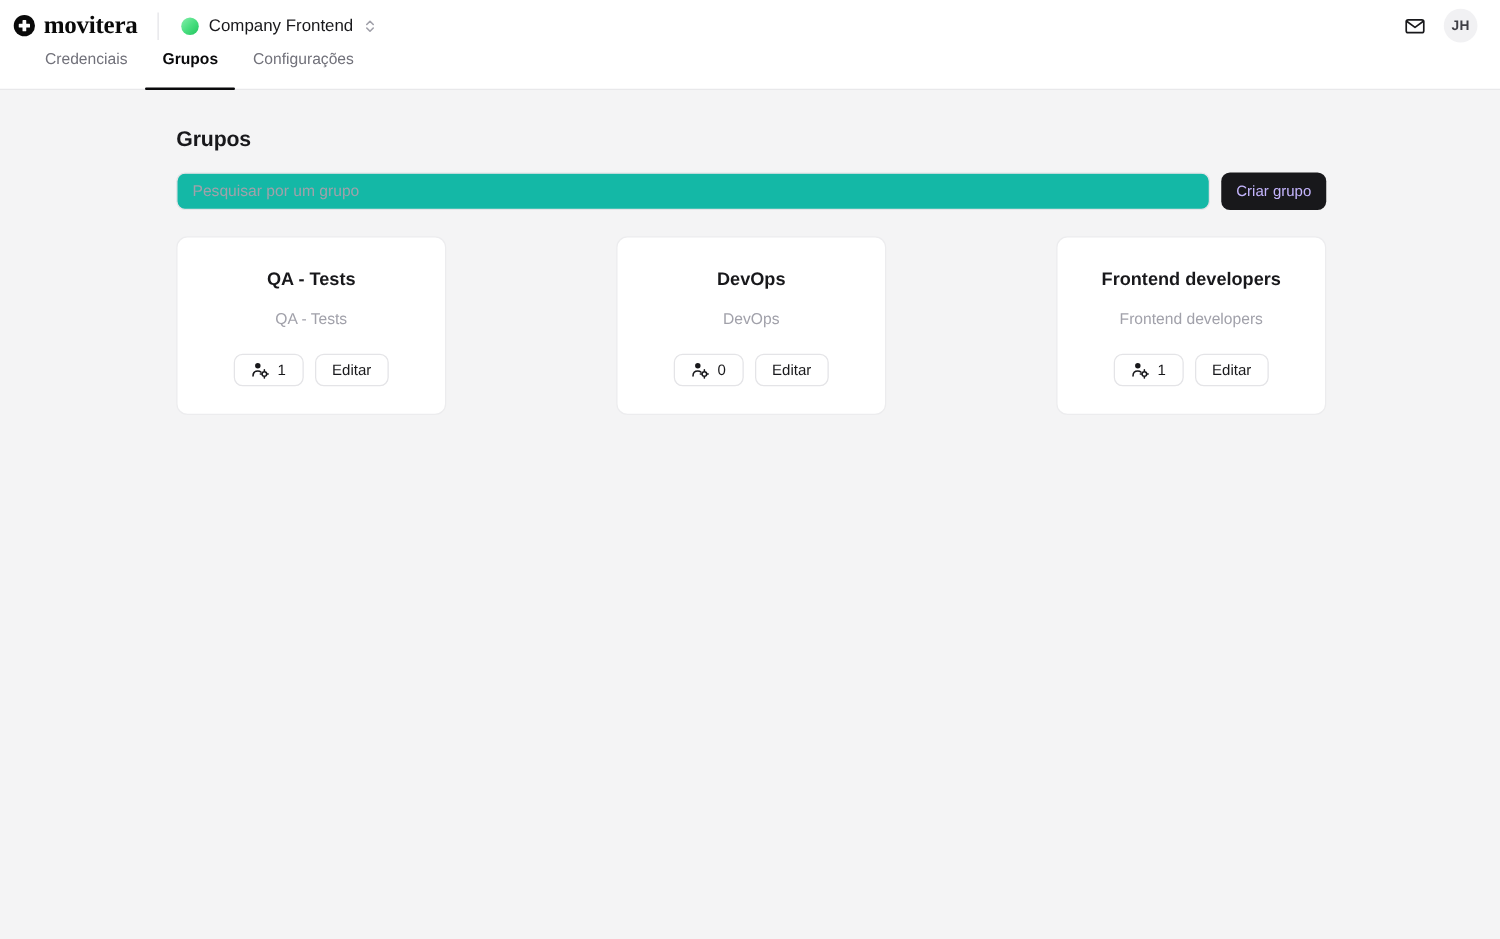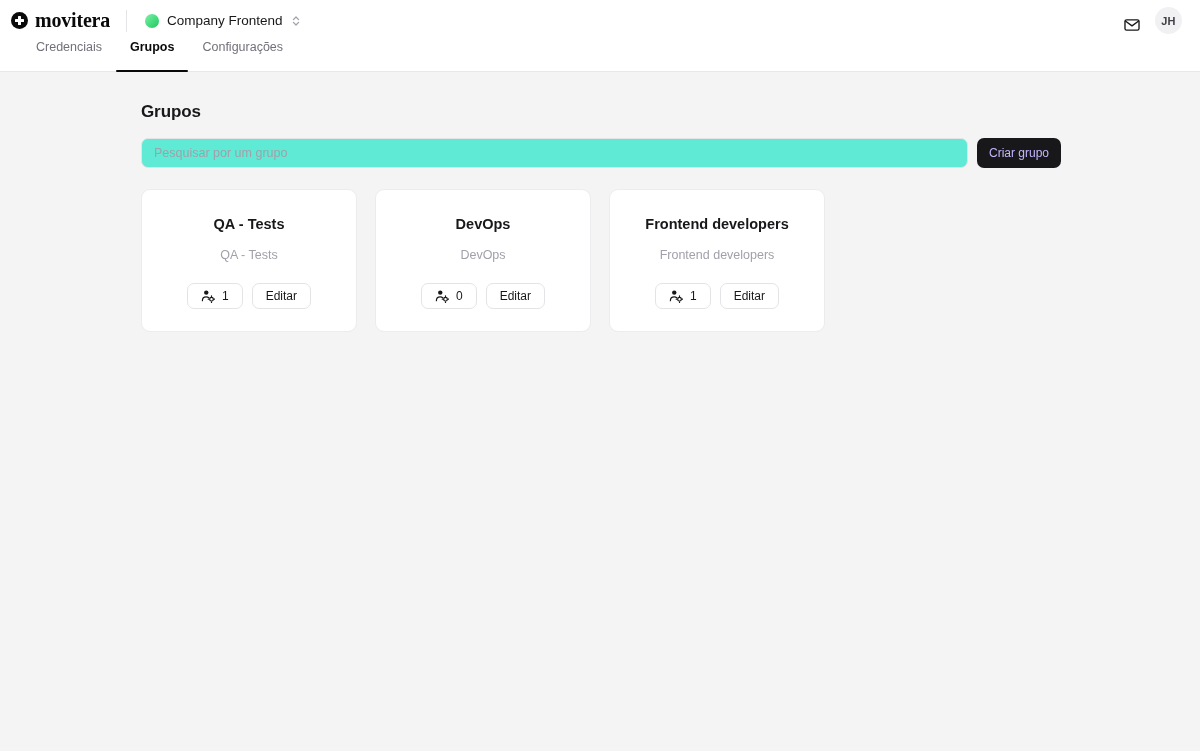--- a/index.html
+++ b/index.html
@@ -102,21 +102,21 @@
   .chevron-updown {
     width: 10px;
     height: 14px;
     flex: none;
     color: #a1a1aa;
   }
 
   .header-right {
     margin-left: auto;
     display: flex;
-    align-items: flex-end;
+    align-items: center;
     gap: 14px;
   }
 
   .mail-icon {
     width: 18px;
     height: 18px;
     color: #18181b;
     cursor: pointer;
     display: block;
   }
@@ -190,21 +190,21 @@
     display: flex;
     align-items: stretch;
     gap: 9px;
   }
 
   .search-input {
     flex: 1;
     height: 30px;
     border: 1px solid #e4e4e7;
     border-radius: 7px;
-    background: #5eead4;
+    background: #14b8a6;
     padding: 0 12px;
     font-size: 12.5px;
     font-family: "Liberation Sans", sans-serif;
     color: #18181b;
     outline: none;
   }
   .search-input::placeholder { color: #a1a1aa; }
 
   .create-button {
     width: 84px;
@@ -217,20 +217,21 @@
     font-family: "Liberation Sans", sans-serif;
     cursor: pointer;
     white-space: nowrap;
   }
 
   
   .cards {
     display: flex;
     gap: 18px;
     margin-top: 21px;
+    justify-content: space-between;
   }
 
   .card {
     width: 216px;
     background: #ffffff;
     border: 1px solid #ececee;
     border-radius: 9px;
     padding: 26px 14px 22px 14px;
     display: flex;
     flex-direction: column;

